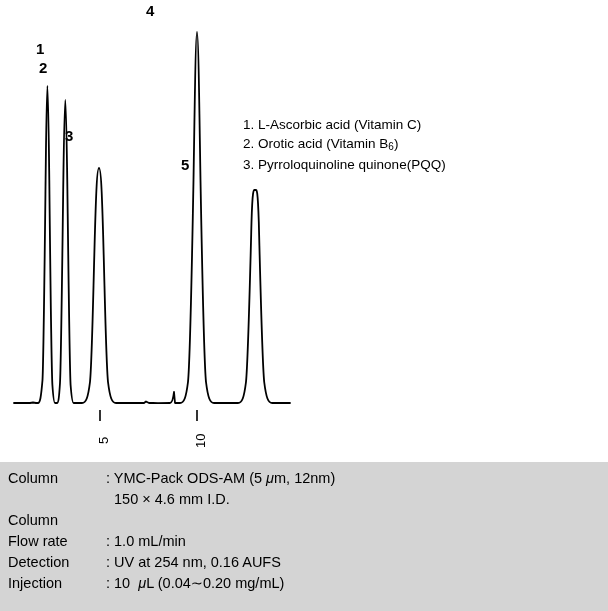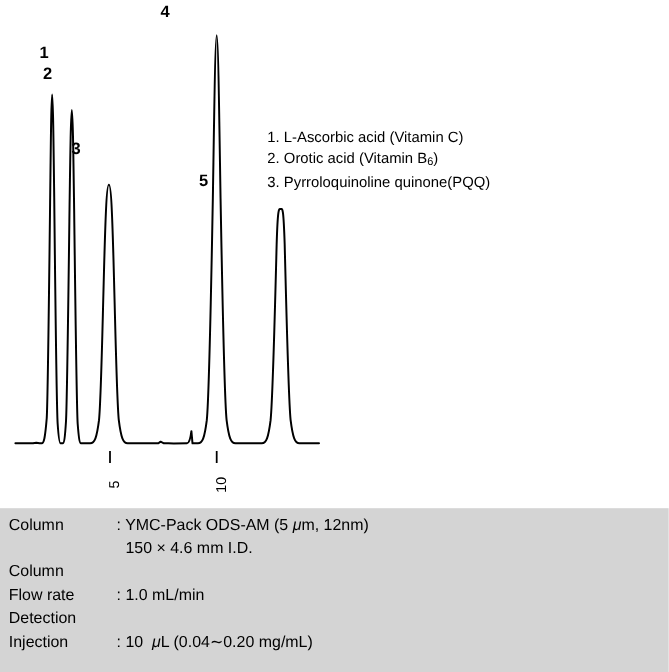--- a/index.html
+++ b/index.html
@@ -211,20 +211,21 @@
   </div>
 
   <div class="cond-row">
     <div class="cond-label">Flow rate</div>
     <div class="cond-value">: 1.0 mL/min</div>
   </div>
 
 
   <div class="cond-row">
     <div class="cond-label">Detection</div>
+    <div class="cond-value">: UV at 254 nm, 0.16 AUFS</div>
   </div>
 
   <div class="cond-row">
     <div class="cond-label">Injection</div>
     <div class="cond-value">
       : 10 &nbsp;<span class="ital">μ</span>L (0.04∼0.20 mg/mL)
     </div>
   </div>
 
 </div>

